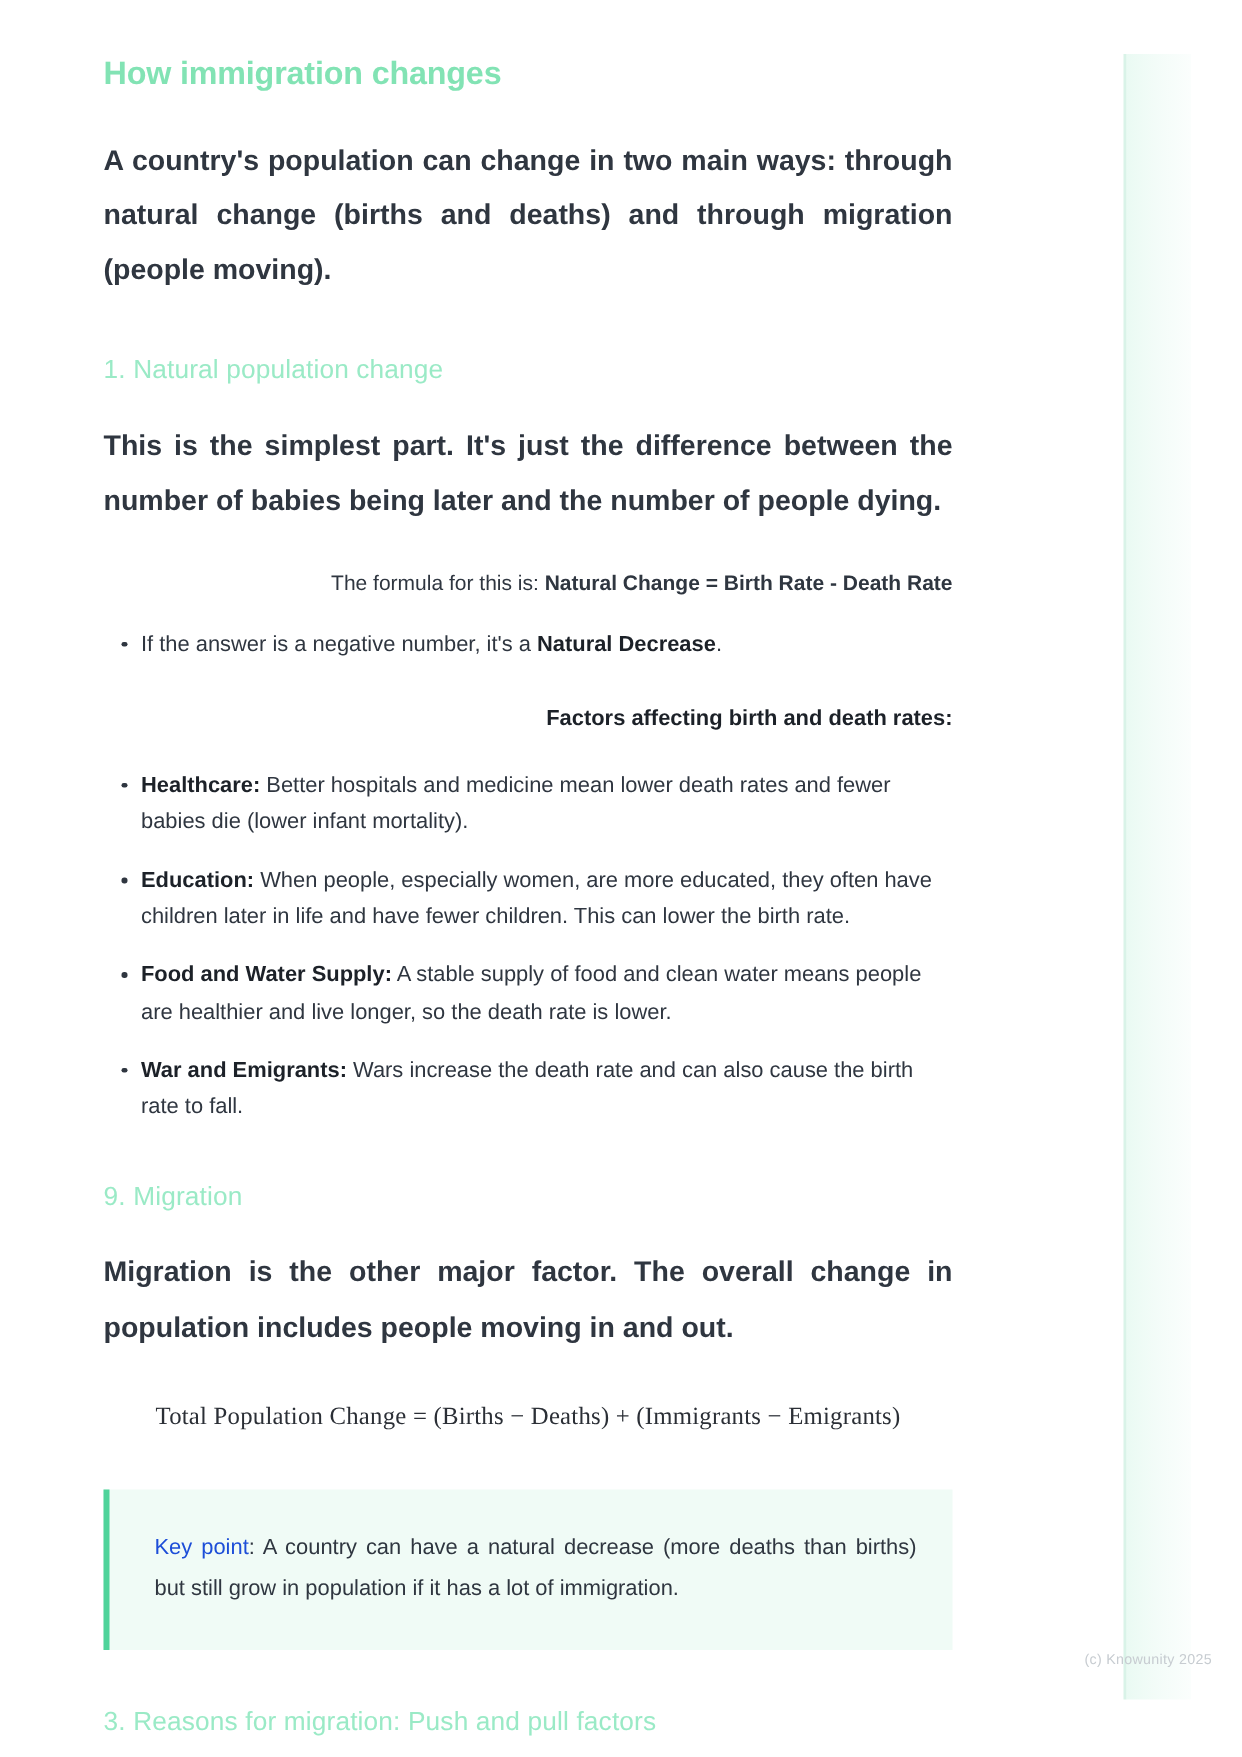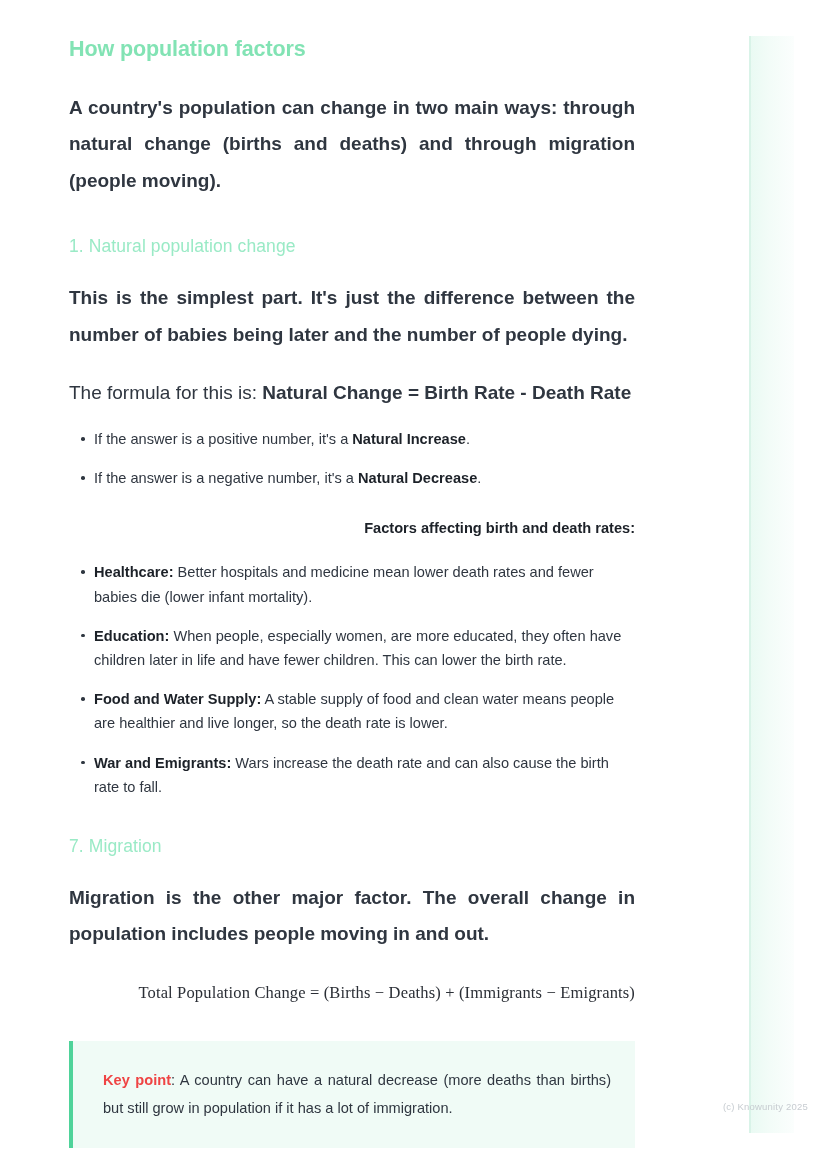--- a/index.html
+++ b/index.html
@@ -56,25 +56,25 @@
     font-size: 19px;
     color: #2f3640;
     line-height: 1.92;
     margin: 0 0 22px 0;
     text-align: justify;
     font-weight: bold;
   }
   p.body-text.flush { text-align: left; }
 
   p.lead-in {
-    font-size: 19px;
+    font-size: 14px;
     color: #2f3640;
     line-height: 1.9;
     margin: 0 0 16px 0;
-    text-align: left;
+    text-align: right;
   }
 
   p.bold-label {
     font-size: 14.6px;
     color: #1c2128;
     font-weight: bold;
     line-height: 1.9;
     margin: 24px 0 18px 0;
     text-align: right;
   }
@@ -101,85 +101,84 @@
     height: 3.6px;
     border-radius: 50%;
     background: #2f3640;
   }
   ul.bullets li b { color: #1c2128; font-weight: bold; }
 
   .formula-block {
     font-family: "Liberation Serif", serif;
     font-size: 16.5px;
     color: #2b2f36;
-    text-align: right;
+    text-align: center;
     margin: 28px 0 28px 0;
     line-height: 1.5;
     letter-spacing: 0.15px;
   }
 
   .callout {
     position: relative;
     background: #f0fbf6;
     border-left: 4px solid #4fd39a;
     padding: 26px 24px 26px 30px;
     margin: 36px 0 32px 0;
     box-sizing: border-box;
   }
   .callout p {
     margin: 0;
     font-size: 14.6px;
     color: #2f3640;
     line-height: 1.88;
     text-align: justify;
   }
-  .callout b { color: #ef4444; font-weight: bold; }
+  .callout b { color: #1d4ed8; font-weight: normal; }
 
   #watermark {
     position: absolute;
     left: 723px;
     top: 1101px;
     font-size: 9.5px;
     color: #c7ccd1;
     letter-spacing: 0.2px;
     white-space: nowrap;
   }
 </style>
 </head>
 <body>
 
 <div id="side-strip"></div>
 
 <div id="doc">
 
-  <h1 class="doc-title">How population factors</h1>
+  <h1 class="doc-title">How immigration changes</h1>
 
   <p class="body-text">A country's population can change in two main ways: through natural change (births and deaths) and through migration (people moving).</p>
 
   <h2 class="section-heading">1. Natural population change</h2>
 
   <p class="body-text">This is the simplest part. It's just the difference between the number of babies being later and the number of people dying.</p>
 
   <p class="lead-in"><span>The formula for this is: </span><b>Natural Change = Birth Rate - Death Rate</b></p>
 
   <ul class="bullets">
-    <li><span>If the answer is a positive number, it's a </span><b>Natural Increase</b><span>.</span></li>
     <li><span>If the answer is a negative number, it's a </span><b>Natural Decrease</b><span>.</span></li>
   </ul>
 
   <p class="bold-label">Factors affecting birth and death rates:</p>
 
   <ul class="bullets">
     <li><b>Healthcare:</b><span> Better hospitals and medicine mean lower death rates and fewer babies die (lower infant mortality).</span></li>
     <li><b>Education:</b><span> When people, especially women, are more educated, they often have children later in life and have fewer children. This can lower the birth rate.</span></li>
     <li><b>Food and Water Supply:</b><span> A stable supply of food and clean water means people are healthier and live longer, so the death rate is lower.</span></li>
     <li><b>War and Emigrants:</b><span> Wars increase the death rate and can also cause the birth rate to fall.</span></li>
   </ul>
 
-  <h2 class="section-heading">7. Migration</h2>
+  <h2 class="section-heading">9. Migration</h2>
 
   <p class="body-text">Migration is the other major factor. The overall change in population includes people moving in and out.</p>
 
 
   <div class="formula-block">Total Population Change = (Births − Deaths) + (Immigrants − Emigrants)</div>
 
   <div class="callout">
     <p><b>Key point</b><span>: A country can have a natural decrease (more deaths than births) but still grow in population if it has a lot of immigration.</span></p>
   </div>
 

